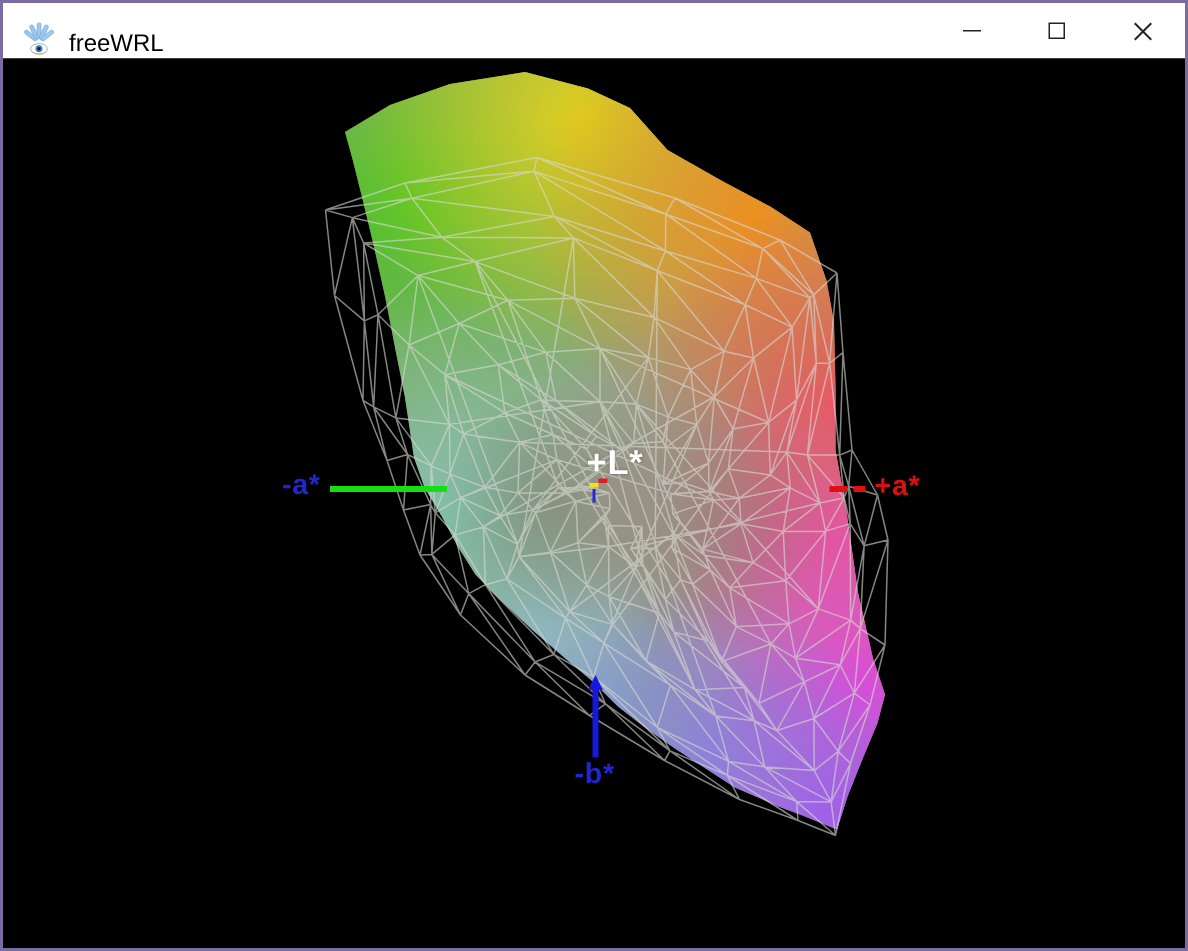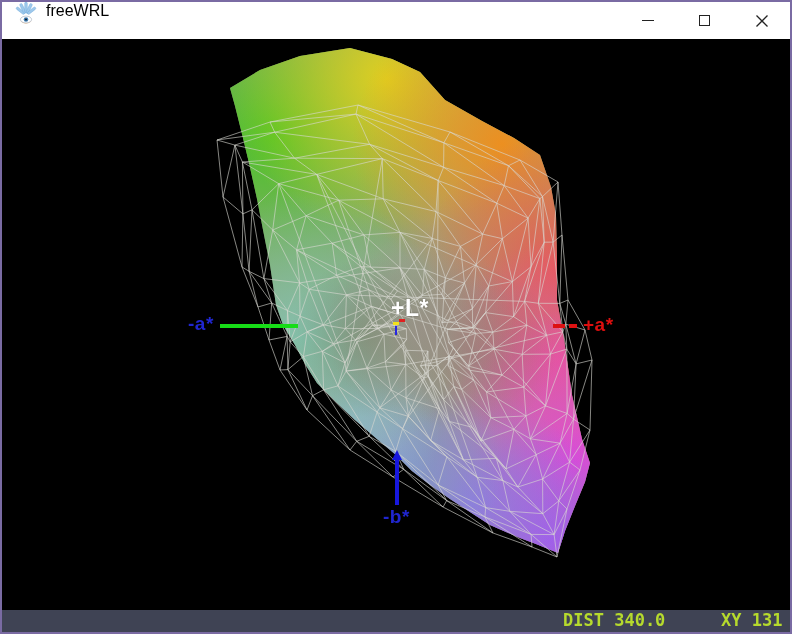--- a/index.html
+++ b/index.html
@@ -4,21 +4,21 @@
 <style>
   * { margin:0; padding:0; box-sizing:border-box; }
   html,body { width:792px; height:634px; background:#fff; overflow:hidden;
               font-family:"Liberation Sans", sans-serif; }
   .window {
     position:relative; width:792px; height:634px;
     border:2px solid #7a6ba3; background:#000;
     display:flex; flex-direction:column;
   }
   .titlebar {
-    height:37px; background:#ffffff; display:flex; align-items:flex-start;
+    height:37px; background:#ffffff; display:flex; align-items:flex-end;
     flex:0 0 37px; user-select:none;
   }
   .app-icon { width:24px; height:24px; margin-left:12px; margin-right:8px; flex:0 0 auto; }
   .title-text { font-size:16px; color:#000; }
   .tb-spacer { flex:1 1 auto; }
   .tb-btn { width:57px; height:37px; display:flex; align-items:center; justify-content:center; cursor:default; }
   .glyph-min { width:12px; height:0; border-top:1.4px solid #222; }
   .glyph-max { width:11px; height:11px; border:1.4px solid #222; }
   .viewport { position:relative; flex:0 0 571px; height:571px; background:#000; overflow:hidden; }
   .viewport svg { position:absolute; left:0; top:0; width:788px; height:571px; display:block; }
@@ -159,18 +159,14 @@
         <rect x="391" y="283" width="6" height="3" fill="#f2e11a"></rect>
         <rect x="397" y="280" width="6" height="3" fill="#e02020"></rect>
         <rect x="393" y="287" width="2" height="9" fill="#2626e0"></rect>
       </svg>
     <div class="axis-label" id="lbl-neg-a" style="left: 186px; top: 274px; color: rgb(32, 38, 208);">-a*</div>
     <div class="axis-label" id="lbl-pos-a" style="left: 581px; top: 275px; color: rgb(221, 15, 15);">+a*</div>
     <div class="axis-label label-pos-l" id="lbl-pos-l" style="left: 389px; top: 256px; color: rgb(255, 255, 255);">+L*</div>
     <div class="axis-label" id="lbl-neg-b" style="left: 381px; top: 467px; color: rgb(32, 38, 208);">-b*</div>
   </div>
 
-  <div class="statusbar" style="background: rgb(63, 67, 84); color: rgb(182, 218, 45);">
-    <span class="status-field status-dist">DIST 340.0</span>
-    <span class="status-field status-xy">XY 131</span>
-  </div>
 
 </div>
 
 </body></html>

